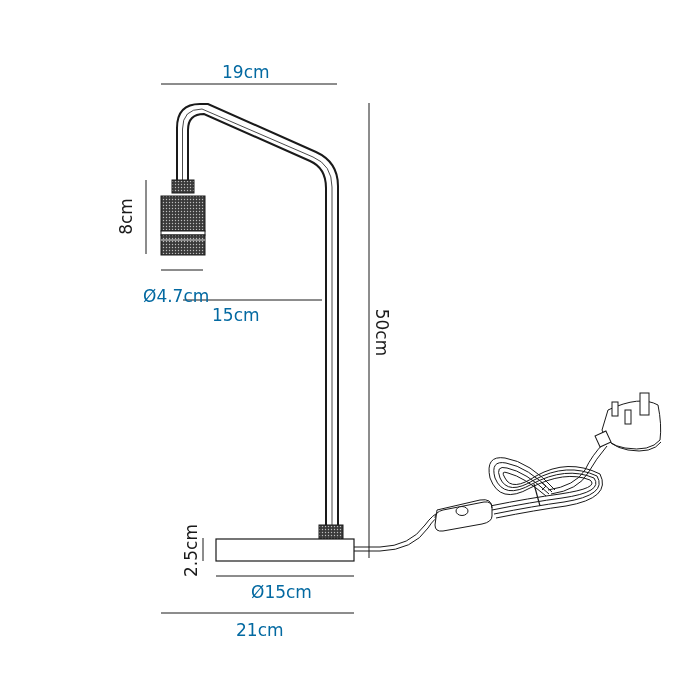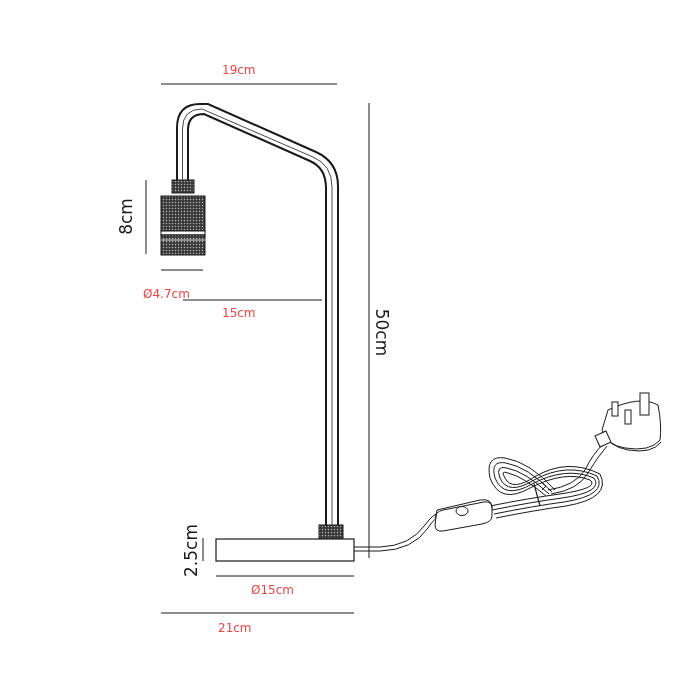--- a/index.html
+++ b/index.html
@@ -1,18 +1,18 @@
 <!DOCTYPE html>
 <html><head>
 <meta charset="utf-8">
 <style>
   html, body { margin:0; padding:0; background:#ffffff; }
   body { width:700px; height:700px; position:relative; overflow:hidden; font-family:"DejaVu Sans", sans-serif; }
   #stage { position:absolute; left:0; top:0; width:700px; height:700px; }
-  .lbl { position:absolute; font-size:12px; color:#ef4444; white-space:nowrap; line-height:1; }
+  .lbl { position:absolute; font-size:17px; color:#0369a1; white-space:nowrap; line-height:1; }
   .vlbl { position:absolute; font-size:17px; color:#1a1a1a; white-space:nowrap; line-height:1; transform-origin:center center; }
 </style>
 </head>
 <body>
 
 <div id="stage">
   <svg width="700" height="700" viewBox="0 0 700 700">
     <defs>
       <pattern id="knurl" width="3" height="3" patternUnits="userSpaceOnUse">
         <rect width="3" height="3" fill="#3a3a3a"></rect>
@@ -78,18 +78,18 @@
       <rect x="612" y="402" width="6" height="14"></rect>
       <rect x="625" y="410" width="6" height="14"></rect>
       <rect x="597" y="433" width="12" height="12" transform="rotate(-25 603 439)"></rect>
     </g>
   </svg>
 
   
   <div class="lbl" style="left:222px;top:64px;">19cm</div>
   <div class="vlbl" style="left:108px;top:208px;transform:rotate(-90deg);">8cm</div>
   <div class="lbl" style="left:143px;top:288px;">Ø4.7cm</div>
-  <div class="lbl" style="left:222px;top:307px;">15cm</div>
+  <div class="lbl" style="left:212px;top:307px;">15cm</div>
   <div class="vlbl" style="left:358px;top:324px;transform:rotate(90deg);">50cm</div>
   <div class="vlbl" style="left:165px;top:542px;transform:rotate(-90deg);">2.5cm</div>
   <div class="lbl" style="left:251px;top:584px;">Ø15cm</div>
-  <div class="lbl" style="left:218px;top:622px;">21cm</div>
+  <div class="lbl" style="left:236px;top:622px;">21cm</div>
 </div>
 
 </body></html>

